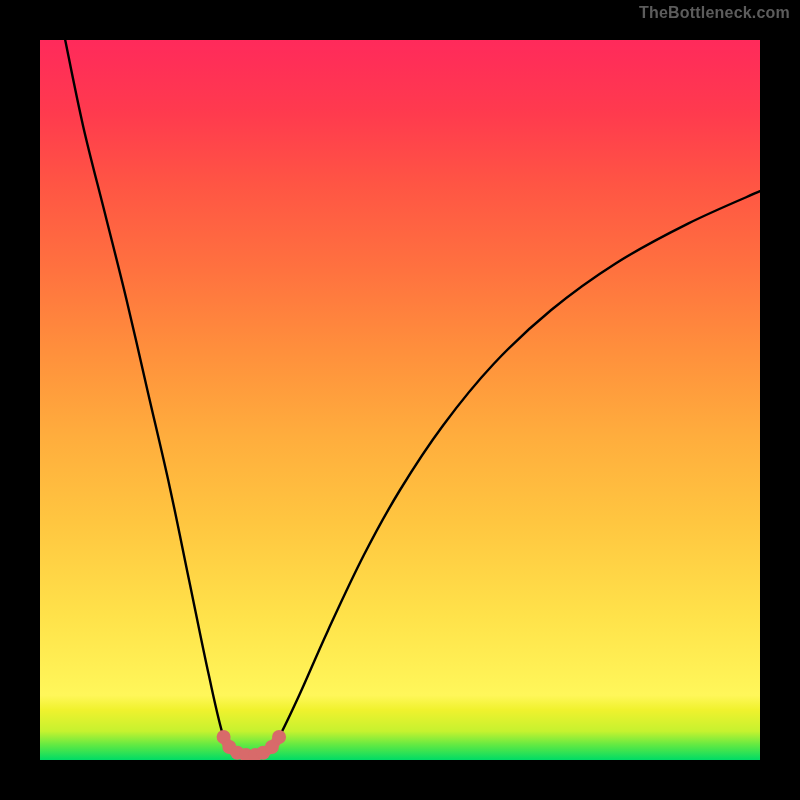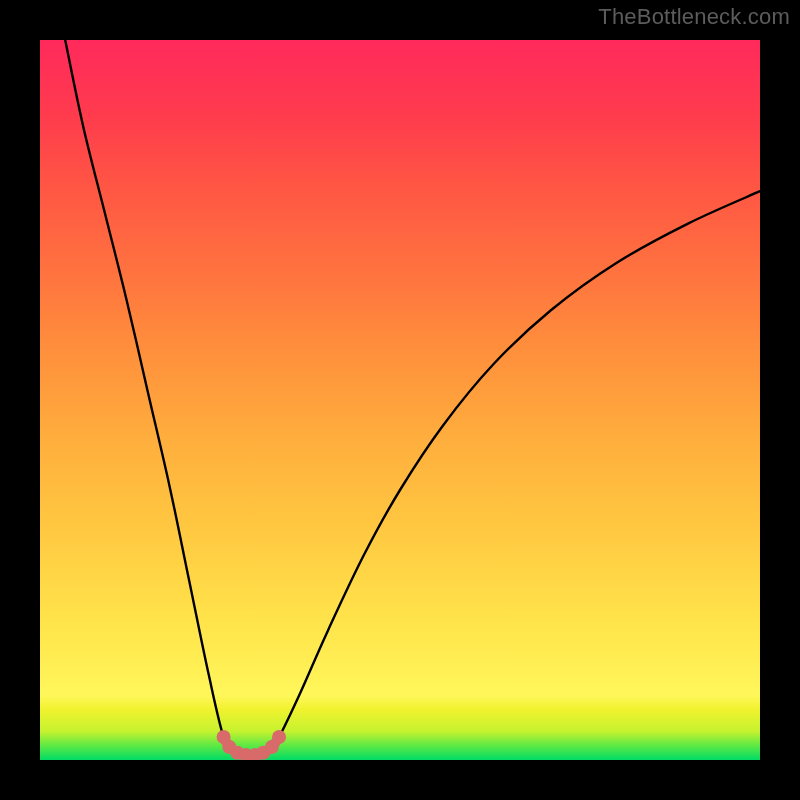--- a/index.html
+++ b/index.html
@@ -9,22 +9,22 @@
     height: 800px;
     background: #000;
     font-family: Arial, Helvetica, sans-serif;
     overflow: hidden;
   }
   .watermark {
     position: absolute;
     top: 4px;
     right: 10px;
     color: #5c5c5c;
-    font-size: 22px;
-    font-weight: 400;
+    font-size: 16px;
+    font-weight: 700;
     letter-spacing: 0.2px;
     z-index: 10;
   }
   .plot-frame {
     position: absolute;
     left: 40px;
     top: 40px;
     width: 720px;
     height: 720px;
     background: linear-gradient(to top,

